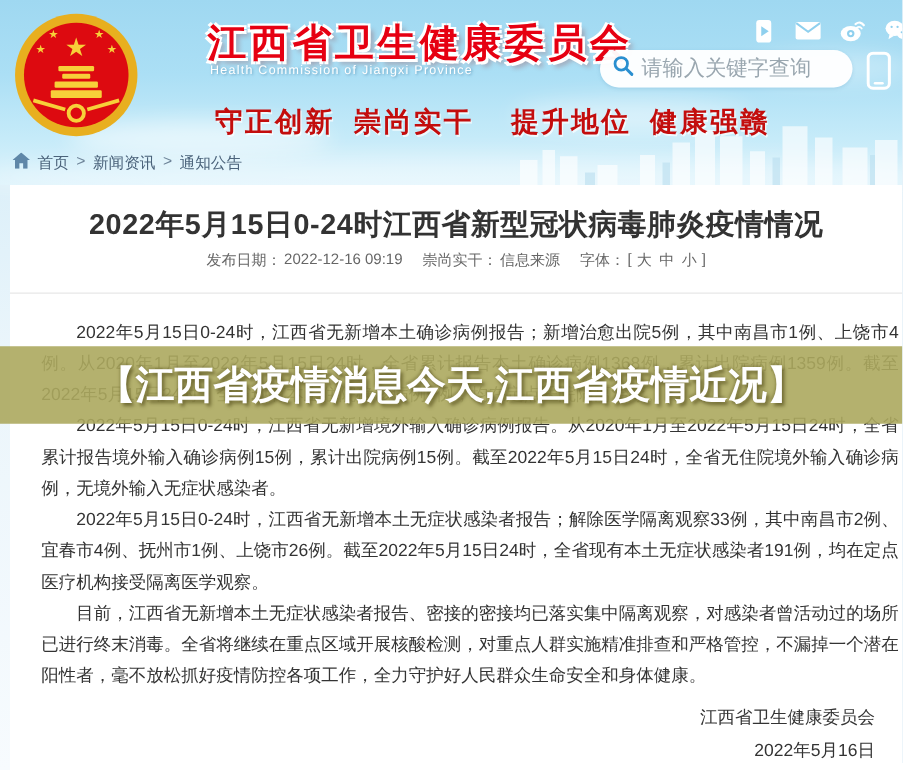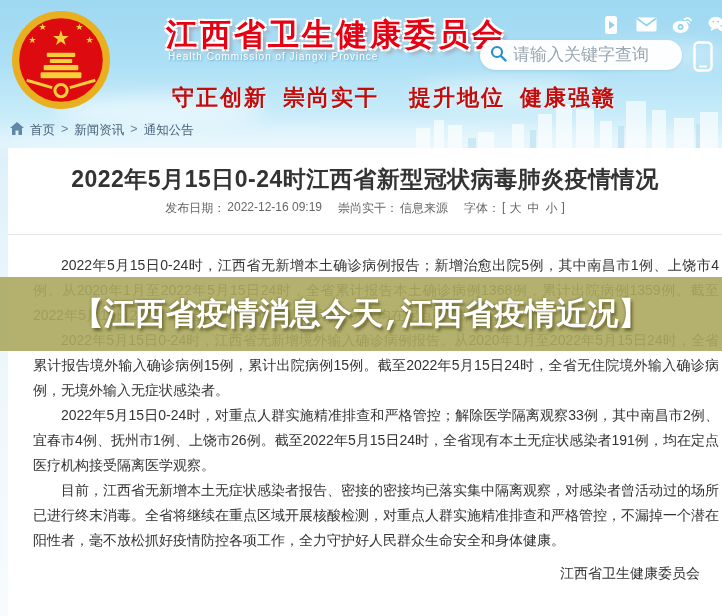--- a/index.html
+++ b/index.html
@@ -58,23 +58,23 @@
   .divider { margin-top:17px; border-bottom:1px solid #e7e7e7; width:100%; }
 
   .article { padding:18px 3px 0 25px; font-size:14px; line-height:25px; color:#333;
         text-align:justify; }
   .article p { text-indent:2em; }
 
   .signature { margin-top:7px; padding-right:22px; text-align:right; font-size:14px;
         color:#333; line-height:27px; }
 
   
-  .overlay-band { position:absolute; left:0; top:277px; width:722px; height:74px;
+  .overlay-band { position:absolute; left:0; top:277px; width:722px; height:62px;
         background:rgba(172,169,94,.9); display:flex; align-items:center; justify-content:center;
-        z-index:20;font-family:Liberation Mono, monospace; }
+        z-index:20; }
   .overlay-band .ov-text { font-size:31px; font-weight:900; color:#ffffff; letter-spacing:0px;
         text-shadow:2px 3px 3px rgba(105,100,45,.9),-1px -1px 2px rgba(105,100,45,.4); white-space:nowrap; }
 </style>
 </head>
 <body>
 
 <div class="page">
 
   <div class="sky">
     <div class="cloud c1"></div>
@@ -217,26 +217,27 @@
         <span class="fs">小</span>
         <span>]</span>
       </span>
     </div>
 
     <div class="divider"></div>
 
     <div class="article">
       <p>2022年5月15日0-24时，江西省无新增本土确诊病例报告；新增治愈出院5例，其中南昌市1例、上饶市4例。从2020年1月至2022年5月15日24时，全省累计报告本土确诊病例1368例，累计出院病例1359例。截至2022年5月15日24时，全省现有本土住院确诊病例9例，均在定点医院隔离治疗。</p>
       <p>2022年5月15日0-24时，江西省无新增境外输入确诊病例报告。从2020年1月至2022年5月15日24时，全省累计报告境外输入确诊病例15例，累计出院病例15例。截至2022年5月15日24时，全省无住院境外输入确诊病例，无境外输入无症状感染者。</p>
-      <p>2022年5月15日0-24时，对重点人群实施精准排查和严格管控；解除医学隔离观察33例，其中南昌市2例、宜春市4例、抚州市1例、上饶市26例。截至2022年5月15日24时，全省现有本土无症状感染者191例，均在定点医疗机构接受隔离医学观察。</p>
+      <p>2022年5月15日0-24时，江西省无新增本土无症状感染者报告；解除医学隔离观察33例，其中南昌市2例、宜春市4例、抚州市1例、上饶市26例。截至2022年5月15日24时，全省现有本土无症状感染者191例，均在定点医疗机构接受隔离医学观察。</p>
       <p>目前，江西省无新增本土无症状感染者报告、密接的密接均已落实集中隔离观察，对感染者曾活动过的场所已进行终末消毒。全省将继续在重点区域开展核酸检测，对重点人群实施精准排查和严格管控，不漏掉一个潜在阳性者，毫不放松抓好疫情防控各项工作，全力守护好人民群众生命安全和身体健康。</p>
     </div>
 
     <div class="signature">
       <div>江西省卫生健康委员会</div>
+      <div>2022年5月16日</div>
     </div>
   </div>
 
   <div class="overlay-band">
     <span class="ov-text">【江西省疫情消息今天,江西省疫情近况】</span>
   </div>
 
 </div>
 
 </body></html>

